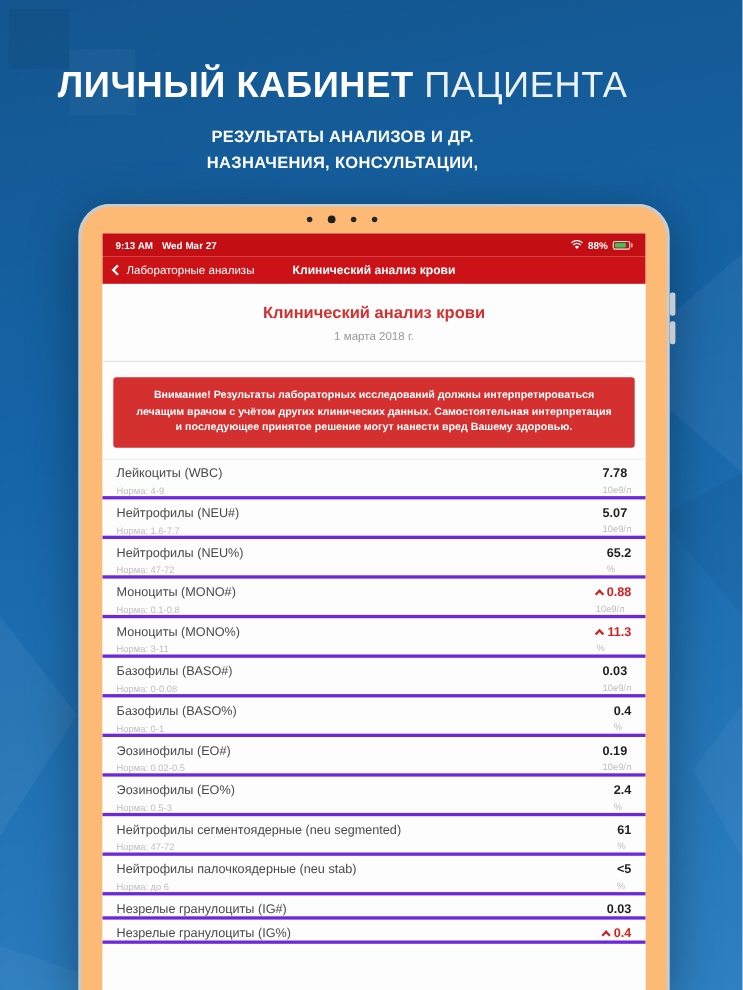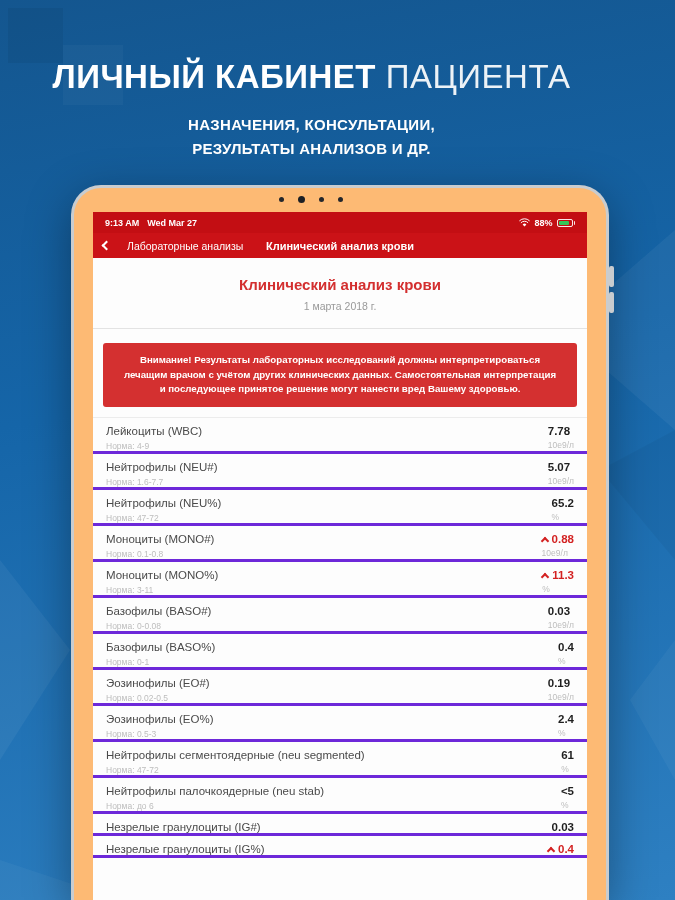--- a/index.html
+++ b/index.html
@@ -49,21 +49,21 @@
   .battery { position:relative; width:16px; height:8px; border:1px solid rgba(255,255,255,0.9); border-radius:2px; padding:1px; }
   .battery-fill { display:block; height:100%; width:86%; border-radius:1px; }
   .battery-tip { width:1.5px; height:4px; background:rgba(255,255,255,0.9); border-radius:0 1px 1px 0; margin-left:-3px; }
 
   
   .nav-bar {
     position:relative; height:25px; background:#cb1217; color:#fff;
     display:flex; align-items:center; justify-content:center;
   }
   .nav-title { font-size:11px; font-weight:700; }
-  .back-btn { position:absolute; left:10px; top:0; height:100%; display:flex; align-items:center; gap:17px; cursor:pointer; }
+  .back-btn { position:absolute; left:10px; top:0; height:100%; display:flex; align-items:center; gap:5px; cursor:pointer; }
   .chevron-left { width:7px; height:7px; border-left:2px solid #fff; border-bottom:2px solid #fff; transform:rotate(45deg); }
   .back-label { font-size:10.5px; }
 
   
   .report-title { margin-top:18px; text-align:center; color:#d32f2f; font-size:15px; font-weight:700; }
   .report-date { margin-top:7px; text-align:center; color:#9a9a9a; font-size:10.5px; }
   .top-divider { margin-top:16px; height:1px; background:#e3e3e3; }
 
   .warning-box {
     margin:14px 10px 0; background:#d43030; border-radius:3px;
@@ -100,22 +100,22 @@
   <polygon points="0,860 120,900 0,900" fill="rgba(255,255,255,0.04)"></polygon>
   <polygon points="630,700 675,640 675,780" fill="rgba(255,255,255,0.04)"></polygon>
 </svg>
 
 <div class="hero">
   <div class="hero-title">
     <span class="bold">ЛИЧНЫЙ КАБИНЕТ</span>
     <span class="light">ПАЦИЕНТА</span>
   </div>
   <div class="hero-sub">
+    <div>РЕЗУЛЬТАТЫ АНАЛИЗОВ И ДР.</div>
     <div>НАЗНАЧЕНИЯ, КОНСУЛЬТАЦИИ,</div>
-    <div>РЕЗУЛЬТАТЫ АНАЛИЗОВ И ДР.</div>
   </div>
 </div>
 
 <div class="tablet">
   <div class="camera-dots">
       <i></i>
       <i></i>
       <i></i>
       <i></i>
     </div>

